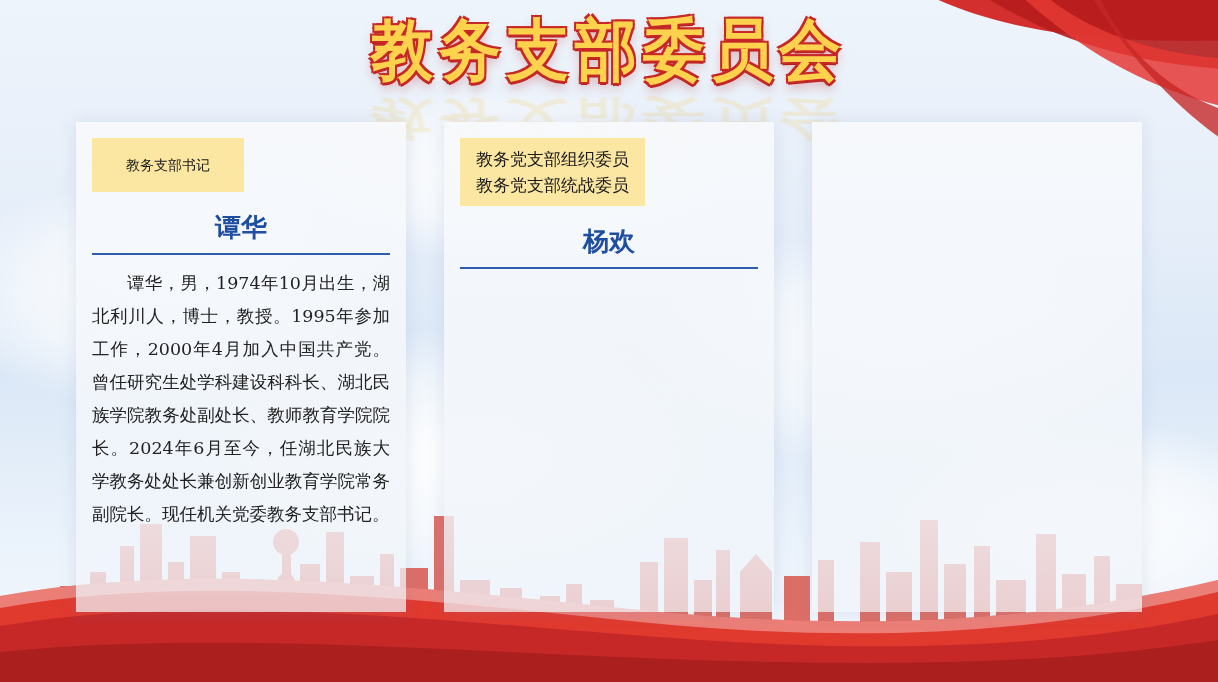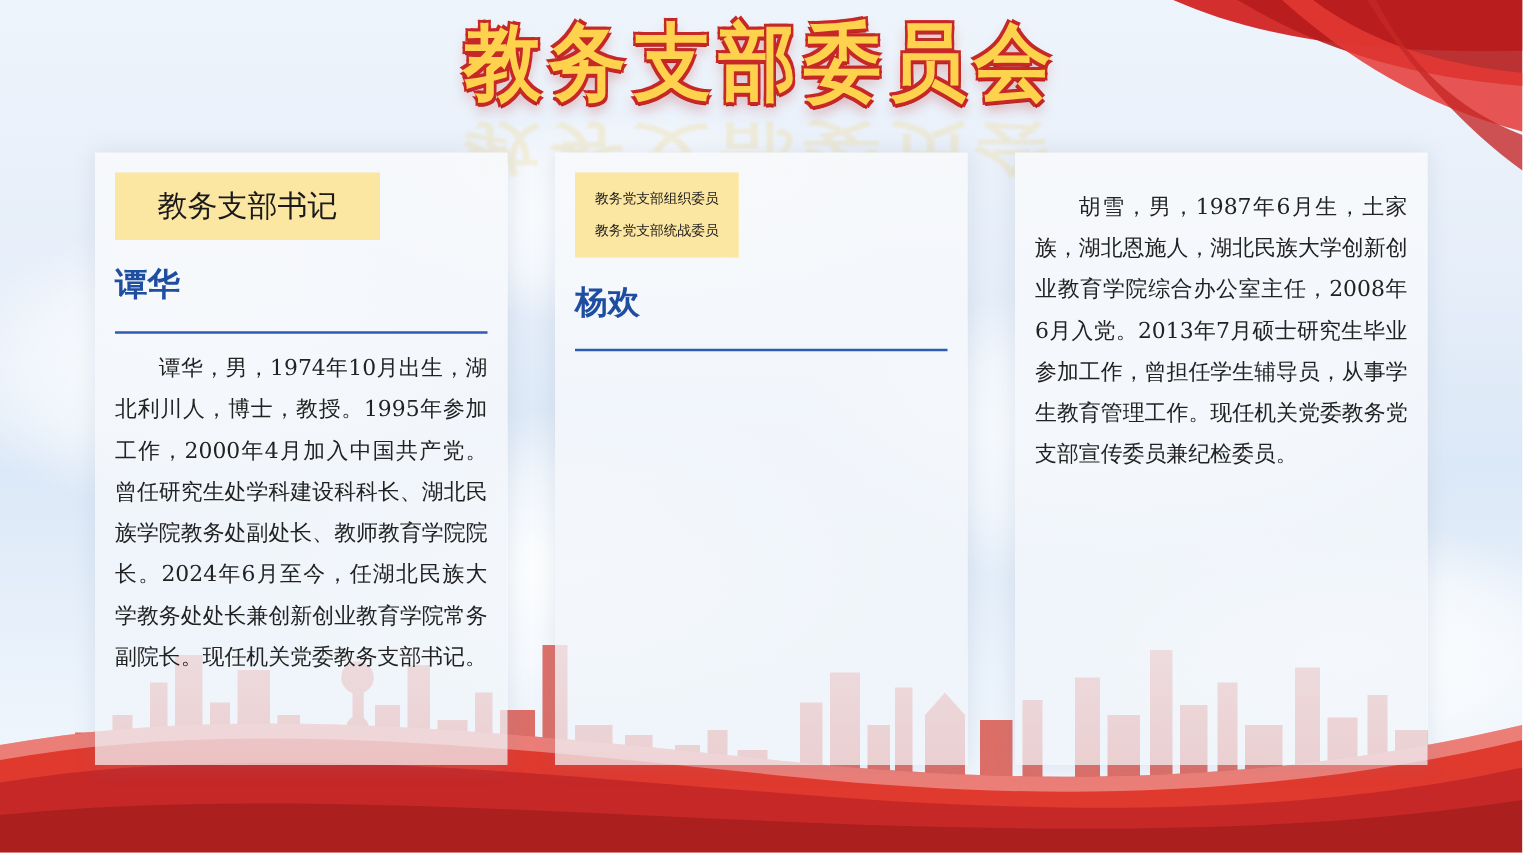--- a/index.html
+++ b/index.html
@@ -120,38 +120,39 @@
     width: 330px;
     background: linear-gradient(180deg, rgba(247,249,252,0.94) 0%, rgba(242,246,251,0.90) 60%, rgba(240,245,250,0.72) 100%);
     box-shadow: 0 0 16px rgba(120,140,170,0.18);
     padding: 16px 16px 8px 16px;
     box-sizing: border-box;
   }
   .badge {
     display: inline-block;
     background: #fbe6a2;
     color: #1a1a1a;
-    font-size: 11px;
+    font-size: 17px;
     line-height: 26px;
     padding: 8px 16px;
     white-space: pre-line;
     font-family: "DejaVu Sans", "Liberation Sans", sans-serif;
   }
   .badge.single {
     padding: 14px 34px;
-    font-size: 24px;
+    font-size: 14px;
   }
   .name {
     margin-top: 18px;
     font-size: 26px;
     font-weight: bold;
     color: #1f4ea1;
     font-family: "DejaVu Sans", "Liberation Sans", sans-serif;
-    padding-bottom: 20px;
+    padding-bottom: 8px;
     border-bottom: 2px solid #2f5bb0;
+    text-align: center;
   }
   .bio {
     margin-top: 12px;
     font-size: 17.5px;
     line-height: 33px;
     color: #222;
     text-align: justify;
     text-justify: inter-ideograph;
     text-indent: 2em;
     font-family: "DejaVu Serif", "Liberation Serif", serif;
@@ -240,17 +241,16 @@
       <div class="bio">谭华，男，1974年10月出生，湖北利川人，博士，教授。1995年参加工作，2000年4月加入中国共产党。曾任研究生处学科建设科科长、湖北民族学院教务处副处长、教师教育学院院长。2024年6月至今，任湖北民族大学教务处处长兼创新创业教育学院常务副院长。现任机关党委教务支部书记。</div>
     </div>
 
     <div class="col">
       <div class="badge">教务党支部组织委员
 教务党支部统战委员</div>
       <div class="name">杨欢</div>
     </div>
 
     <div class="col">
-      <div class="bio">胡雪，男，1987年6月生，土家族，湖北恩施人，湖北民族大学创新创业教育学院综合办公室主任，2008年6月入党。2013年7月硕士研究生毕业参加工作，曾担任学生辅导员，从事学生教育管理工作。现任机关党委教务党支部宣传委员兼纪检委员。</div>
     </div>
 
   </div>
 </div>
 
 </body></html>

